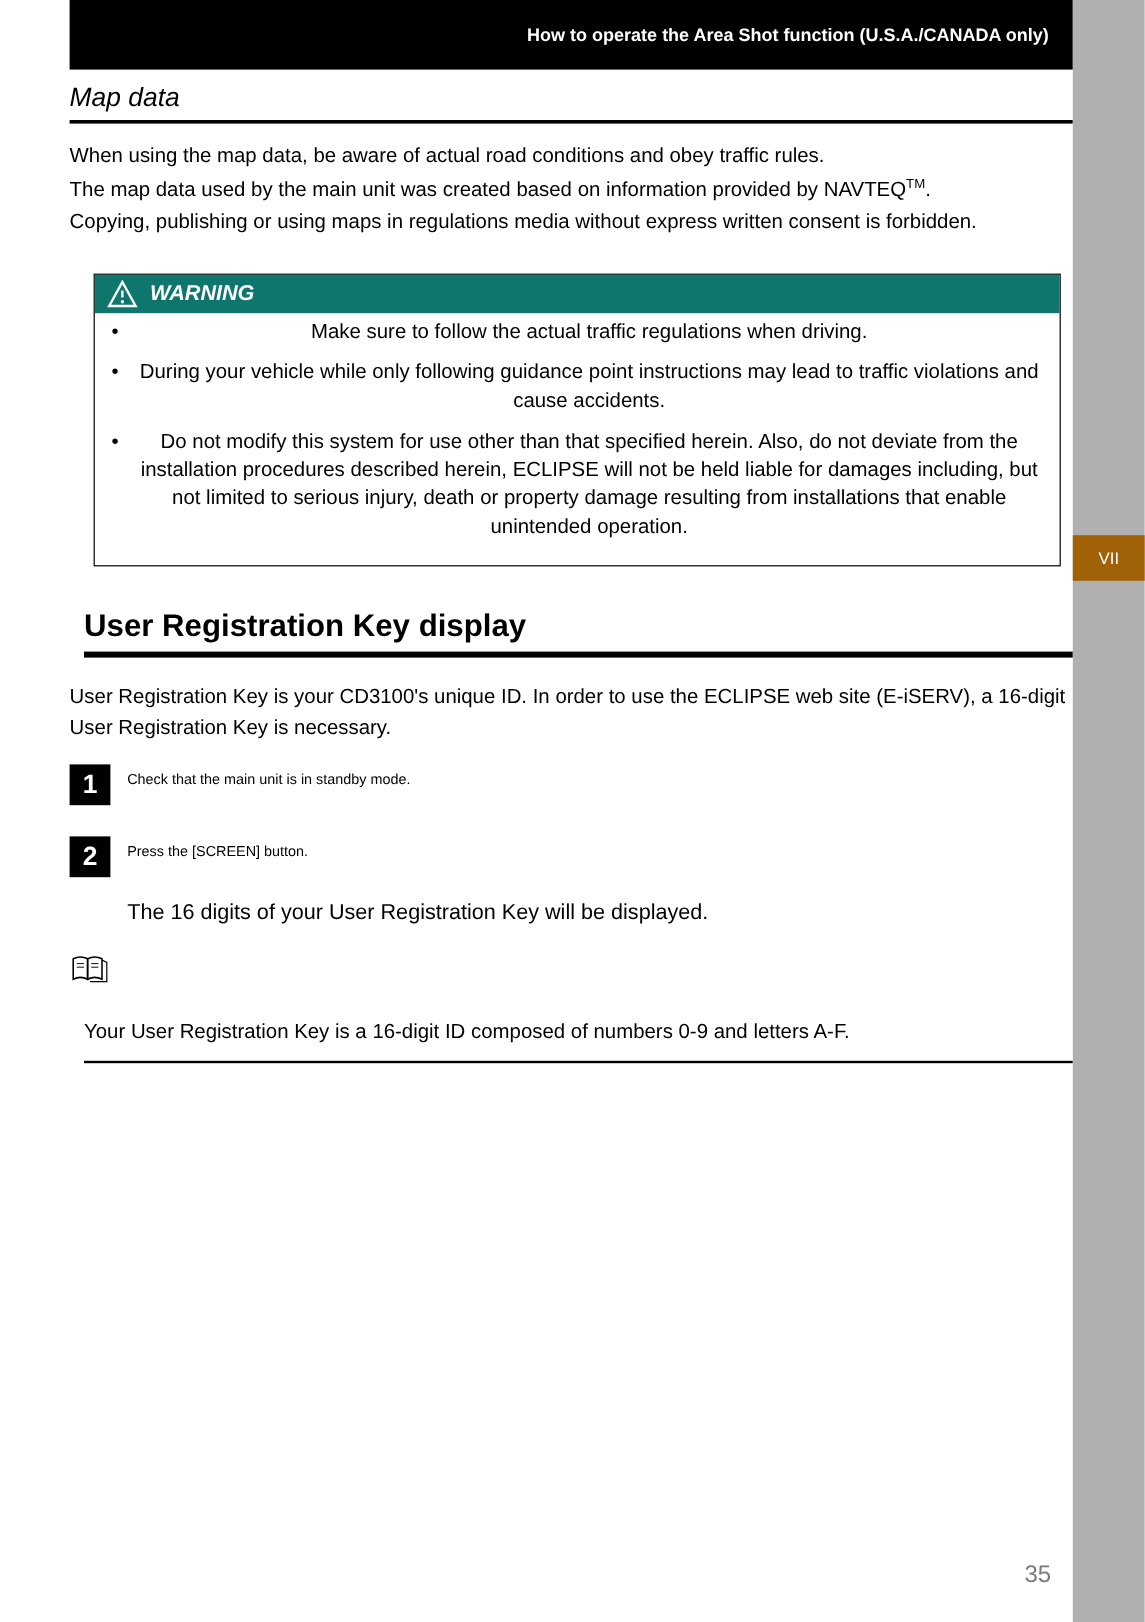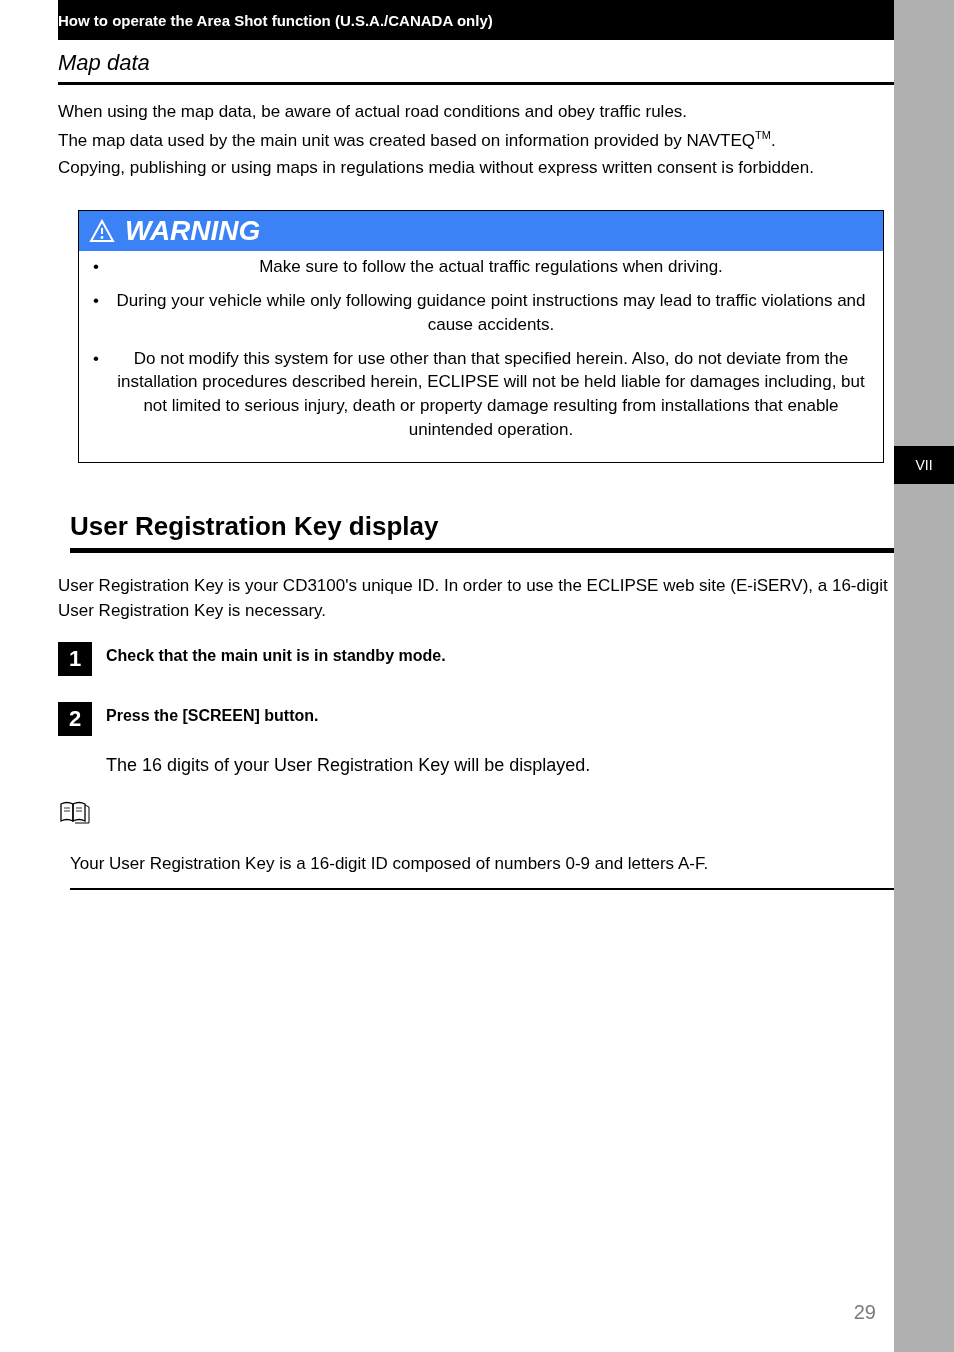--- a/index.html
+++ b/index.html
@@ -9,45 +9,46 @@
     }
     body {
       font-family: Arial, Helvetica, sans-serif;
       background: #fff;
       width: 954px;
       height: 1352px;
       position: relative;
     }
     .top-black-bar {
       background: #000;
-      height: 40px;
+      height: 58px;
       margin-left: 58px;
       margin-right: 60px;
       display: flex;
       align-items: center;
+      justify-content: flex-end;
       padding-right: 20px;
       color: #fff;
       font-weight: bold;
       font-size: 15px;
     }
     .right-edge-bar {
       position: absolute;
       right: 0;
       top: 0;
       width: 60px;
       height: 1352px;
       background: #b0b0b0;
     }
     .side-tab {
       position: absolute;
       right: 0;
       top: 446px;
       width: 60px;
       height: 38px;
-      background: #000000;
+      background: #a16207;
       color: #fff;
       font-size: 14px;
       display: flex;
       align-items: center;
       justify-content: center;
     }
     .content {
       margin-left: 58px;
       margin-right: 60px;
       padding-top: 10px;
@@ -67,25 +68,25 @@
     }
     .tm-sup {
       font-size: 11px;
       vertical-align: super;
     }
     .warning-box {
       border: 1px solid #000;
       margin: 30px 10px 0 20px;
     }
     .warning-header {
-      background: #3b82f6;
+      background: #0f766e;
       color: #fff;
       font-style: italic;
       font-weight: bold;
-      font-size: 28px;
+      font-size: 18px;
       padding: 4px 10px;
       display: flex;
       align-items: center;
       gap: 10px;
     }
     .warning-icon {
       display: inline-flex;
     }
     .warning-list {
       list-style: none;
@@ -100,21 +101,21 @@
       padding-left: 0;
     }
     .warning-list li::before {
       content: "•";
       position: absolute;
       left: -16px;
     }
     .section-title-user {
       font-weight: bold;
       font-size: 26px;
-      margin-top: 48px;
+      margin-top: 34px;
       border-bottom: 5px solid #000;
       padding-bottom: 6px;
       margin-left: 12px;
       margin-right: 0px;
     }
     .user-intro {
       font-size: 17px;
       line-height: 1.5;
       margin-top: 20px;
     }
@@ -130,22 +131,22 @@
       font-weight: bold;
       font-size: 22px;
       width: 34px;
       height: 34px;
       display: flex;
       align-items: center;
       justify-content: center;
       flex-shrink: 0;
     }
     .step-title {
-      font-weight: bold;
-      font-size: 16px;
+      font-weight: normal;
+      font-size: 12px;
       padding-top: 5px;
     }
     .step-body {
       font-size: 18px;
       line-height: 1.5;
       margin-left: 48px;
       margin-top: 16px;
       text-align: justify;
     }
     .attention-row {
@@ -245,13 +246,13 @@
         <line x1="18" y1="9" x2="24" y2="9" stroke="#000" stroke-width="0.8"></line>
         <line x1="18" y1="12" x2="24" y2="12" stroke="#000" stroke-width="0.8"></line>
       </svg>
     </span>
   </div>
 
   <p class="attention-body">Your User Registration Key is a 16-digit ID composed of numbers 0-9 and letters A-F.</p>
 
 </div>
 
-<div class="page-number">29</div>
+<div class="page-number">35</div>
 
 </body></html>

